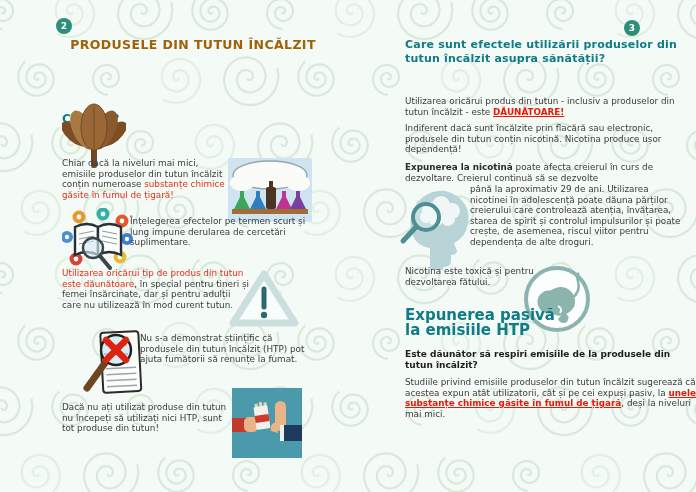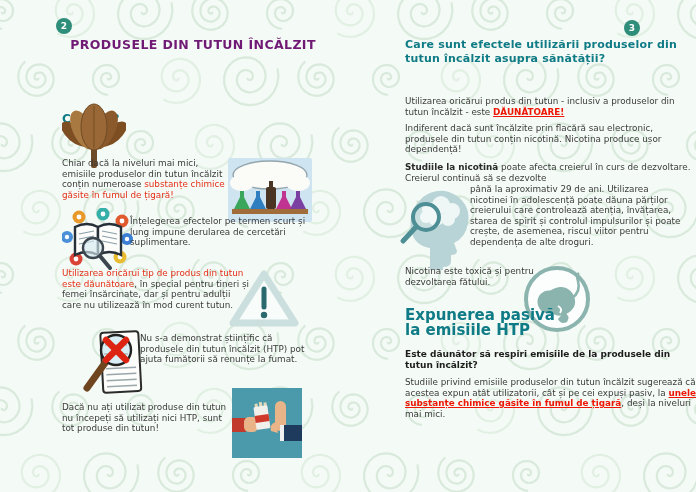--- a/index.html
+++ b/index.html
@@ -11,21 +11,21 @@
   #bg-pattern{position:absolute;left:0;top:0;width:696px;height:492px;z-index:0;}
   .page{position:absolute;top:0;width:348px;height:492px;z-index:1;}
   .page.left{left:0;}
   .page.right{left:348px;}
   .abs{position:absolute;}
   .pagenum{
     width:16px;height:16px;border-radius:50%;background:#2e8e7a;color:#fff;
     font-size:9px;font-weight:bold;display:flex;align-items:center;justify-content:center;
   }
   .main-title{
-    color:#701a75;font-weight:bold;font-size:12.5px;line-height:15.5px;
+    color:#a16207;font-weight:bold;font-size:12.5px;line-height:15.5px;
     letter-spacing:.4px;text-align:center;
   }
   .teal-head{color:#0f7b86;font-weight:bold;}
   .subtitle{font-size:12px;margin-top:48px;}
   .r-head{font-size:11px;line-height:14px;letter-spacing:.2px;}
   .txt{font-size:8.8px;line-height:10.6px;color:#3b3b3b;}
   .txt .seg-normal{color:#3b3b3b;}
   .txt .seg-red{color:#e53018;}
   .txt .seg-redbold{color:#ee1605;font-weight:bold;text-decoration:underline;}
   .txt .seg-bold{font-weight:bold;color:#2a2a2a;}
@@ -227,21 +227,21 @@
 
 <div class="page right">
   <div class="abs pagenum" style="left:276px;top:20px">3</div>
 
   <div class="abs teal-head r-head" style="left:57px;top:38px;width:286px">Care sunt efectele utilizării produselor din tutun încălzit asupra sănătății?</div>
 
   <div class="abs txt" style="left:57px;top:96px;width:292px"><span class="seg-normal">Utilizarea oricărui produs din tutun - inclusiv a produselor din tutun încălzit - este </span><span class="seg-redbold">DĂUNĂTOARE!</span></div>
 
   <div class="abs txt" style="left:57px;top:123px;width:292px"><span class="seg-normal">Indiferent dacă sunt încălzite prin flacără sau electronic, produsele din tutun conțin nicotină. Nicotina produce ușor dependență!</span></div>
 
-  <div class="abs txt" style="left:57px;top:162px;width:288px"><span class="seg-bold">Studiile la nicotină</span><span class="seg-normal"> poate afecta creierul  în curs de dezvoltare. Creierul continuă să se dezvolte</span></div>
+  <div class="abs txt" style="left:57px;top:162px;width:288px"><span class="seg-bold">Expunerea la nicotină</span><span class="seg-normal"> poate afecta creierul  în curs de dezvoltare. Creierul continuă să se dezvolte</span></div>
 
   <svg class="abs icon" style="left:48px;top:180px" width="78" height="90" viewBox="0 0 78 90">
     <path d="M34,90 L34,68 Q18,66 15,49 Q12,30 27,17 Q44,5 61,16 Q75,26 72,43 Q70,57 58,63 L61,71 Q61,75 55,75 L55,81 Q55,87 47,87 L47,90 Z" fill="#b9d4d6"></path>
     <g fill="#eef6f6">
       <circle cx="34" cy="30" r="8"></circle>
         <circle cx="45" cy="25" r="9"></circle>
         <circle cx="56" cy="31" r="8"></circle>
       <circle cx="40" cy="38" r="8"></circle>
         <circle cx="52" cy="39" r="7"></circle>
         <circle cx="30" cy="37" r="6"></circle>

